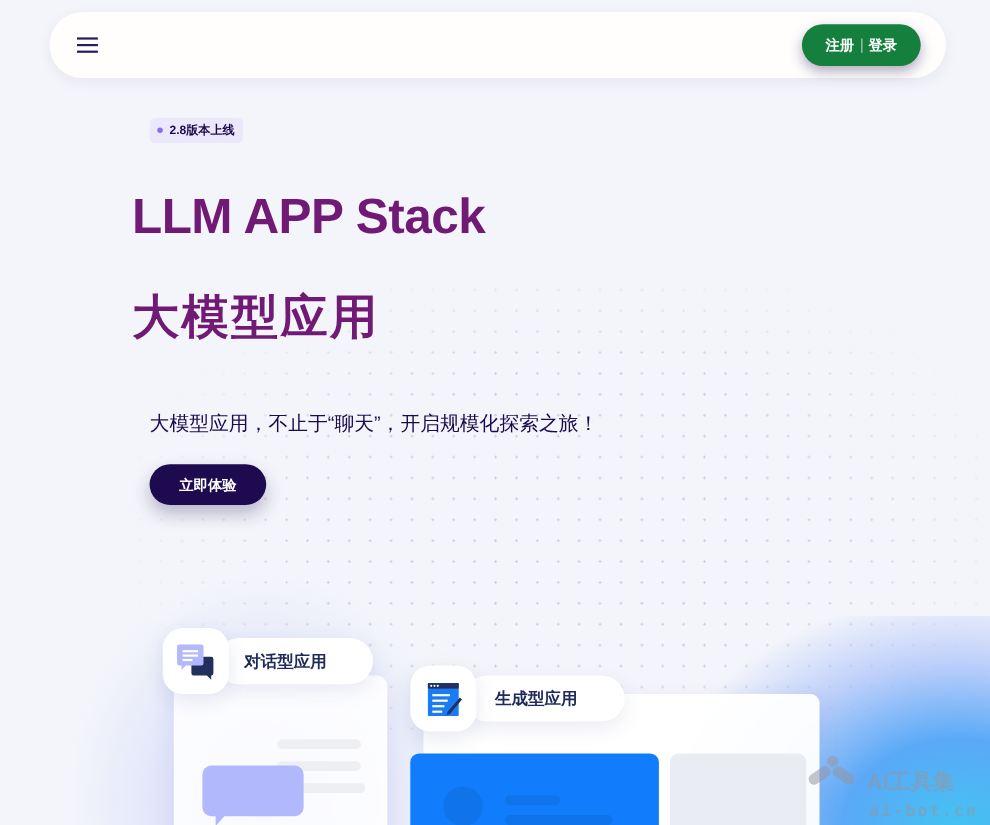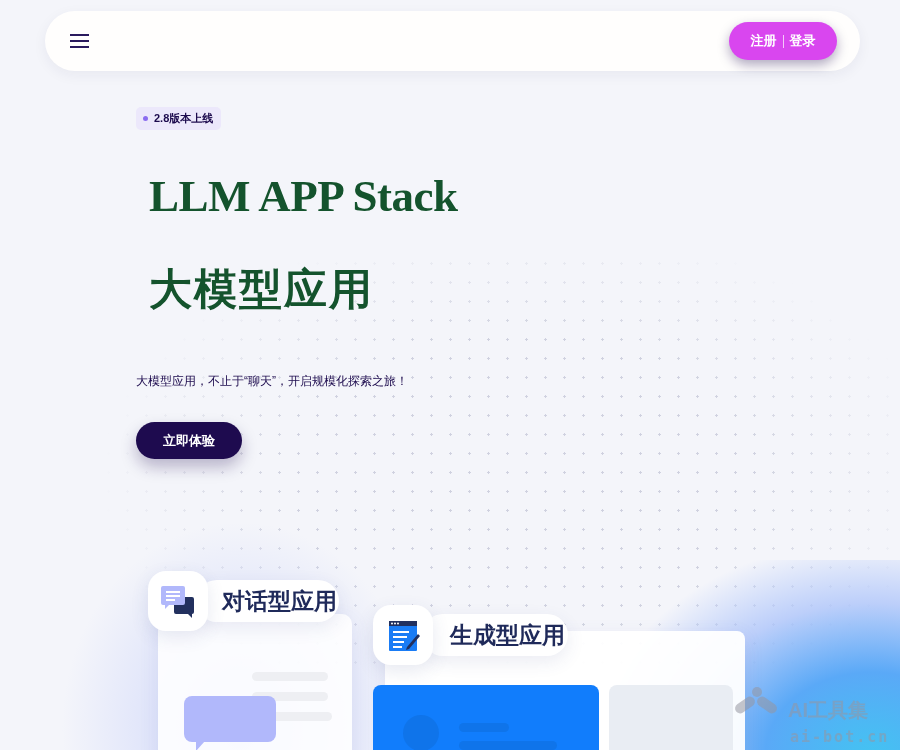--- a/index.html
+++ b/index.html
@@ -42,51 +42,50 @@
   }
   .menu-btn {
     position: absolute; left: 22px; top: 18px; width: 24px; height: 24px;
     cursor: pointer;
   }
   .menu-btn span {
     position: absolute; left: 3px; width: 19px; height: 2px; background: #2a1a5e;
   }
   .auth-btn {
     position: absolute; right: 23px; top: 11px; width: 108px; height: 38px;
-    background: #d946ef;
+    background: #15803d;
     border-radius: 19px;
     box-shadow: 0 5px 12px rgba(30,11,79,0.35);
     color: #fff;
     display: flex; align-items: center; justify-content: center;
     font-size: 13px; font-weight: bold;
   }
   .auth-btn a { color: #fff; text-decoration: none; cursor: pointer; }
   .auth-btn .sep { width: 1px; height: 13px; background: rgba(255,255,255,0.7); margin: 0 6px; }
 
   
   .badge {
     position: absolute; left: 136px; top: 107px; height: 23px;
     padding: 0 8px 0 7px;
     background: #ece8fb;
     border-radius: 5px;
     display: flex; align-items: center;
     font-size: 11px; font-weight: bold; color: #1c0a4d;
   }
   .badge .dot { width: 5px; height: 5px; border-radius: 50%; background: #8b6cf0; margin-right: 6px; }
   .title {
-    position: absolute; left: 149px; top: 168px;
-    font-weight: bold; color: #14532d;
+    position: absolute; left: 120px; top: 168px;
+    font-weight: bold; color: #701a75;
     line-height: 57px;
-    font-family: Liberation Serif, serif;
   }
   .title .l1 { font-size: 45px; letter-spacing: -0.5px; display: block; }
   .title .l2, .title .l3 { font-size: 43px; display: block; letter-spacing: 2px; margin-top: 36px; }
   .subtitle {
     position: absolute; left: 136px; top: 373px;
-    font-size: 12px; color: #1c0a4d;
+    font-size: 18px; color: #1c0a4d;
   }
   .cta {
     position: absolute; left: 136px; top: 422px; width: 106px; height: 37px;
     background: #1e0b4f; color: #ffffff;
     border-radius: 19px;
     display: flex; align-items: center; justify-content: center;
     font-size: 13px; font-weight: bold;
     box-shadow: 0 8px 16px rgba(30,11,79,0.28);
     cursor: pointer;
   }
@@ -105,21 +104,21 @@
   }
   .bubble::after {
     content: ""; position: absolute; left: 12px; bottom: -9px;
     border-left: 0 solid transparent; border-right: 9px solid transparent;
     border-top: 10px solid #b1b8fb;
   }
   .pill {
     position: absolute; height: 42px; background: #fff; border-radius: 21px;
     box-shadow: 0 6px 18px rgba(60,70,140,0.10);
     display: flex; align-items: center;
-    font-size: 23px; font-weight: bold; color: #1f2a5a;
+    font-size: 15px; font-weight: bold; color: #1f2a5a;
   }
   .icon-box {
     position: absolute; width: 60px; height: 60px; background: #fff; border-radius: 18px;
     box-shadow: 0 6px 18px rgba(60,70,140,0.12);
     display: flex; align-items: center; justify-content: center;
   }
   .card-gen {
     position: absolute; left: 385px; top: 631px; width: 360px; height: 140px;
     background: rgba(255,255,255,0.95);
     border-radius: 8px;

